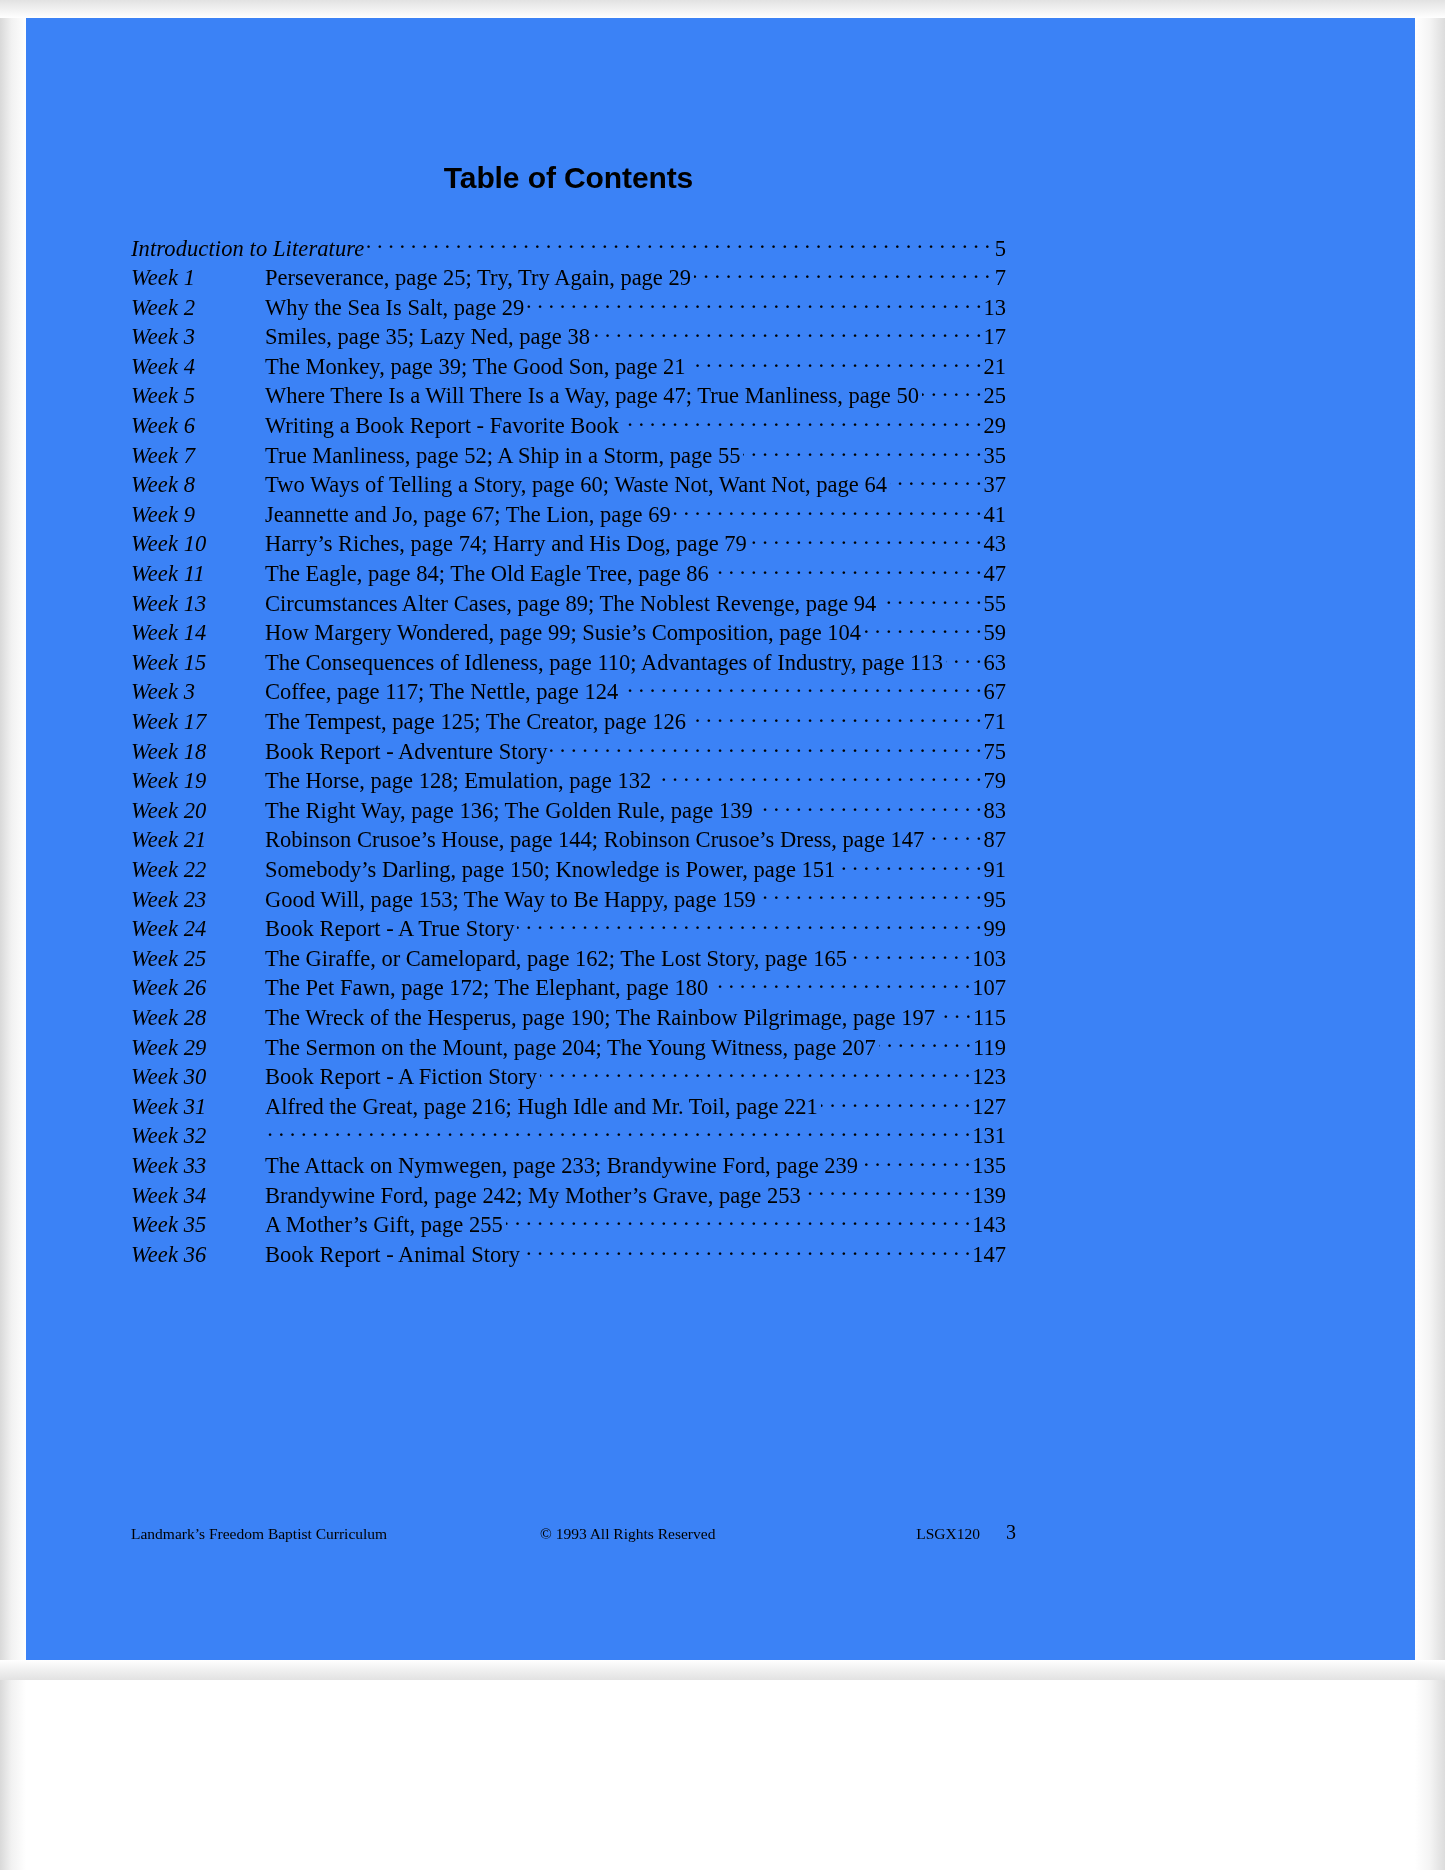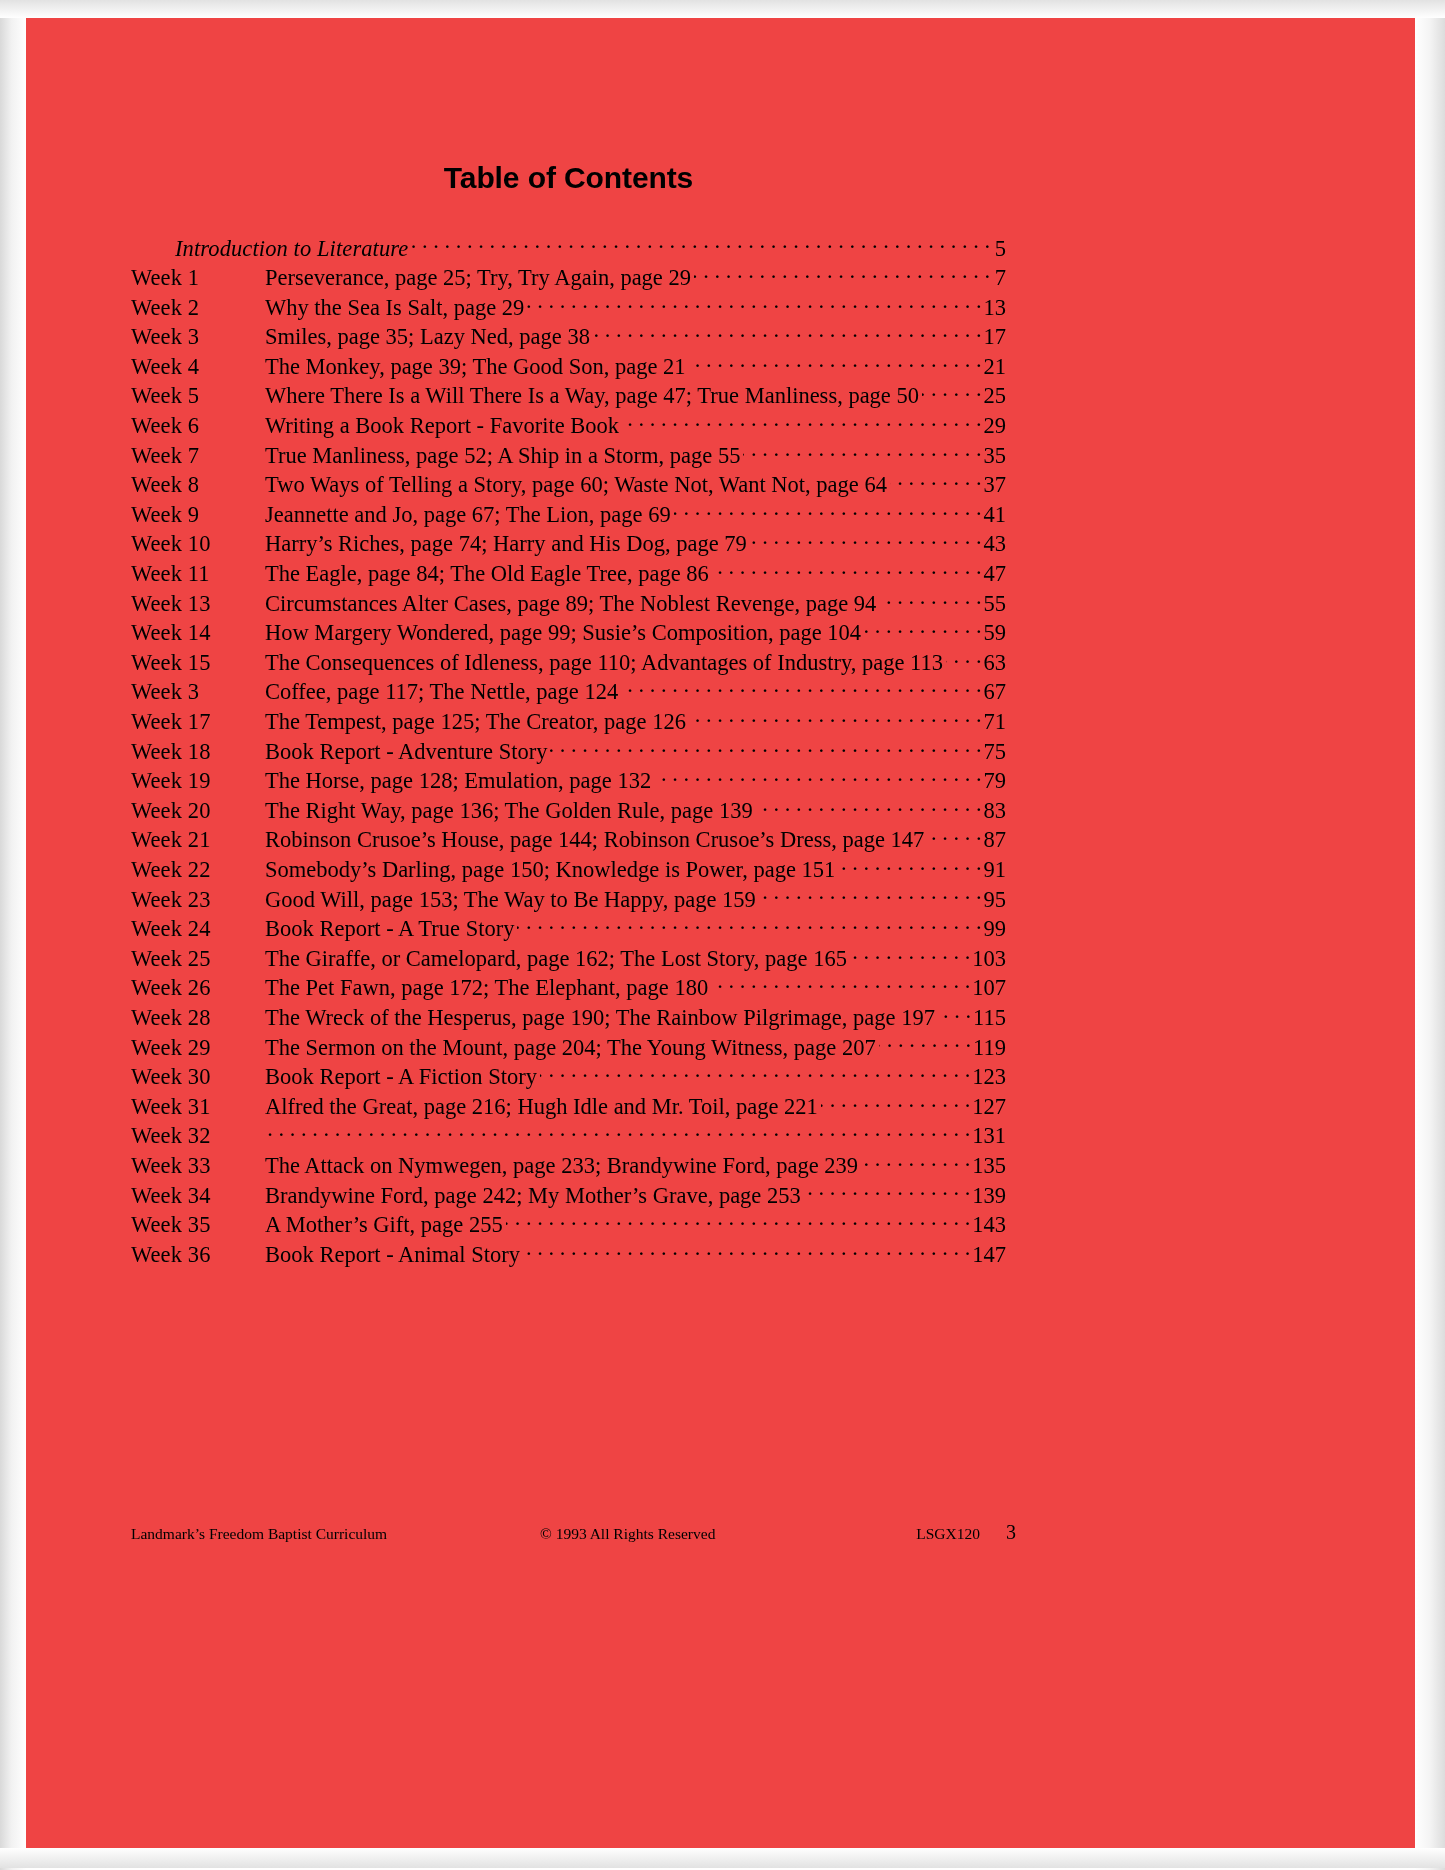--- a/index.html
+++ b/index.html
@@ -14,22 +14,22 @@
     color: #000000;
     position: relative;
     overflow: hidden;
   }
 
   
   .page {
     position: absolute;
     left: 0; top: 0;
     width: 1445px;
-    height: 1868px;
-    background: #ef4444;
+    height: 1680px;
+    background: #3b82f6;
     box-sizing: border-box;
   }
   .scan-edge-left {
     position: absolute;
     left: 0; top: 0;
     width: 26px; height: 1870px;
     background: linear-gradient(to right, #d9d9d9 0%, #f2f2f2 45%, #ffffff 100%);
   }
   .scan-edge-right {
     position: absolute;
@@ -79,31 +79,31 @@
 
   .toc-row {
     display: flex;
     align-items: baseline;
     font-size: 22.5px;
     line-height: 29.1px;
     white-space: nowrap;
   }
 
   .toc-label {
+    font-style: italic;
     flex: 0 0 auto;
     width: 134px;
     letter-spacing: 0.1px;
   }
 
   .toc-intro-label {
     font-style: italic;
     flex: 0 0 auto;
     width: auto;
     letter-spacing: 0.1px;
-    margin-left: 44px;
   }
 
   .toc-entry {
     flex: 0 0 auto;
     padding-right: 3px;
   }
 
   .toc-leader {
     flex: 1 1 auto;
     overflow: hidden;

